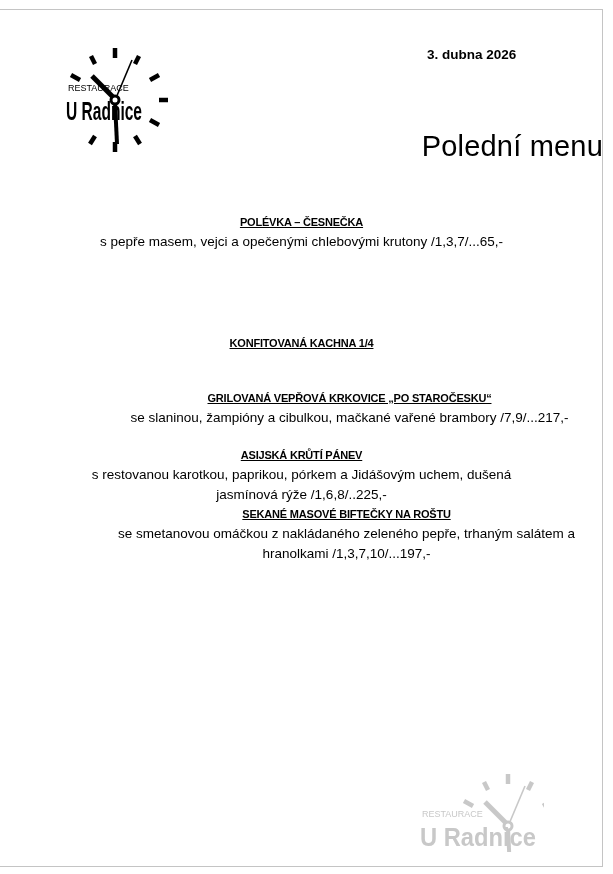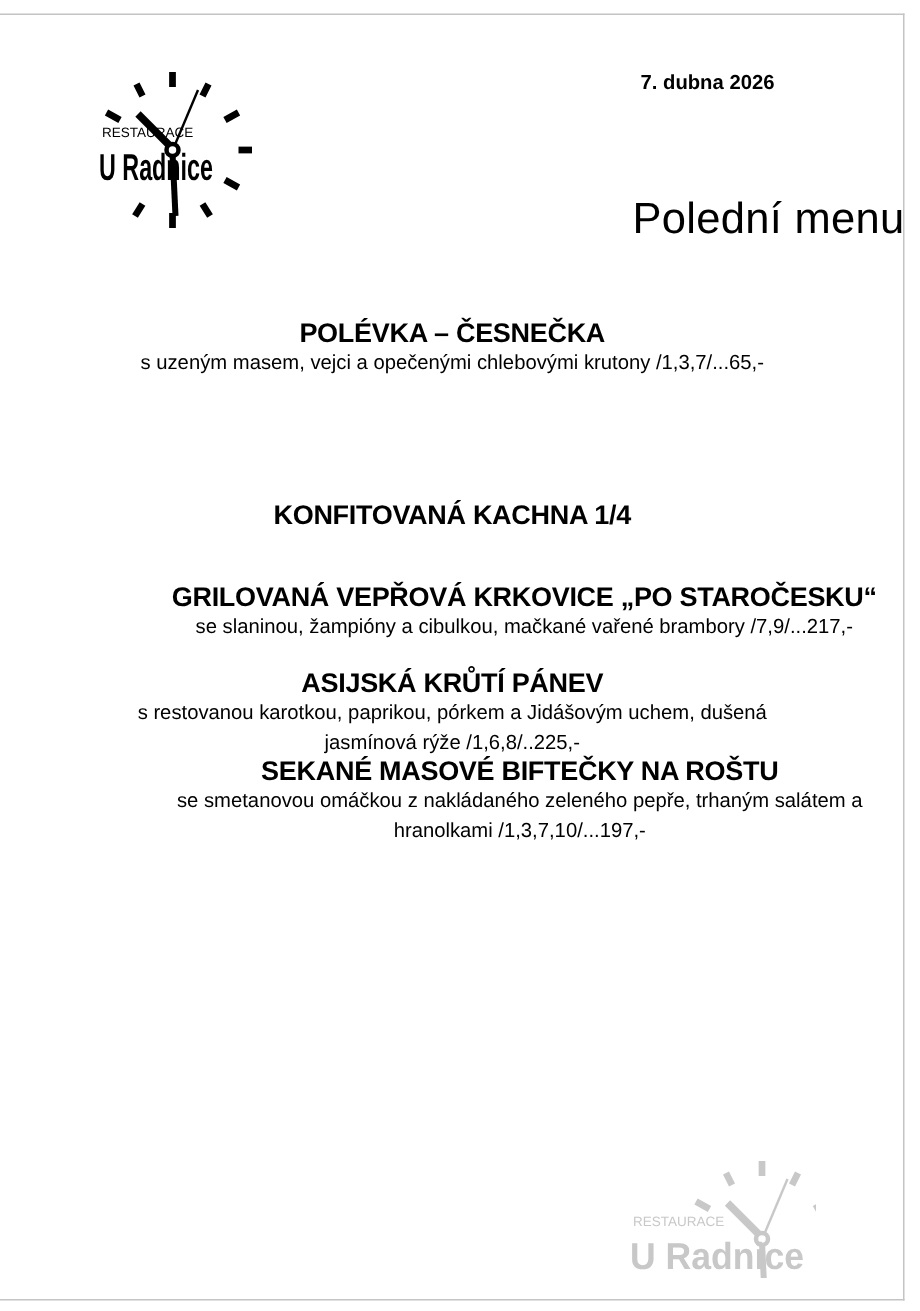--- a/index.html
+++ b/index.html
@@ -52,24 +52,25 @@
       padding-left: 0;
     }
     .title span { position: relative; left: 0; }
     .item {
       position: absolute;
       left: 0;
       width: 603px;
       text-align: center;
     }
     .item-name {
-      font-size: 18px;
+      font-size: 11px;
       font-weight: bold;
       line-height: 20px;
       letter-spacing: -0.2px;
+      text-decoration: underline;
     }
     .item-desc {
       font-size: 13.5px;
       line-height: 20px;
       letter-spacing: 0px;
       padding: 0 40px;
     }
   </style>
 </head>
 <body>
@@ -96,27 +97,27 @@
 
       <line x1="88" y1="60" x2="104" y2="22" stroke="#000" stroke-width="1.6"></line>
 
       <line x1="87" y1="64" x2="89" y2="106" stroke="#000" stroke-width="4"></line>
       <circle cx="87" cy="62" r="4" fill="#fff" stroke="#000" stroke-width="3"></circle>
       <text x="40" y="53" font-family="Liberation Sans, sans-serif" font-size="9" fill="#000">RESTAURACE</text>
       <text x="38" y="82" font-family="Liberation Sans, sans-serif" font-size="25" font-weight="bold" fill="#000" textLength="76" lengthAdjust="spacingAndGlyphs">U Radnice</text>
     </svg>
   </div>
 
-  <div class="date">7. dubna 2026</div>
+  <div class="date">3. dubna 2026</div>
 
   <div class="title"><span>Polední menu</span></div>
 
   <div class="item" style="top:202px;">
     <div class="item-name">POLÉVKA – ČESNEČKA</div>
-    <div class="item-desc">s uzeným masem, vejci a opečenými chlebovými krutony /1,3,7/...65,-</div>
+    <div class="item-desc">s pepře masem, vejci a opečenými chlebovými krutony /1,3,7/...65,-</div>
   </div>
 
   <div class="item" style="top:323px;">
     <div class="item-name">KONFITOVANÁ KACHNA 1/4</div>
   </div>
 
   <div class="item" style="top:378px;padding-left:48px;">
     <div class="item-name">GRILOVANÁ VEPŘOVÁ KRKOVICE „PO STAROČESKU“</div>
     <div class="item-desc">se slaninou, žampióny a cibulkou, mačkané vařené brambory /7,9/...217,-</div>
   </div>

